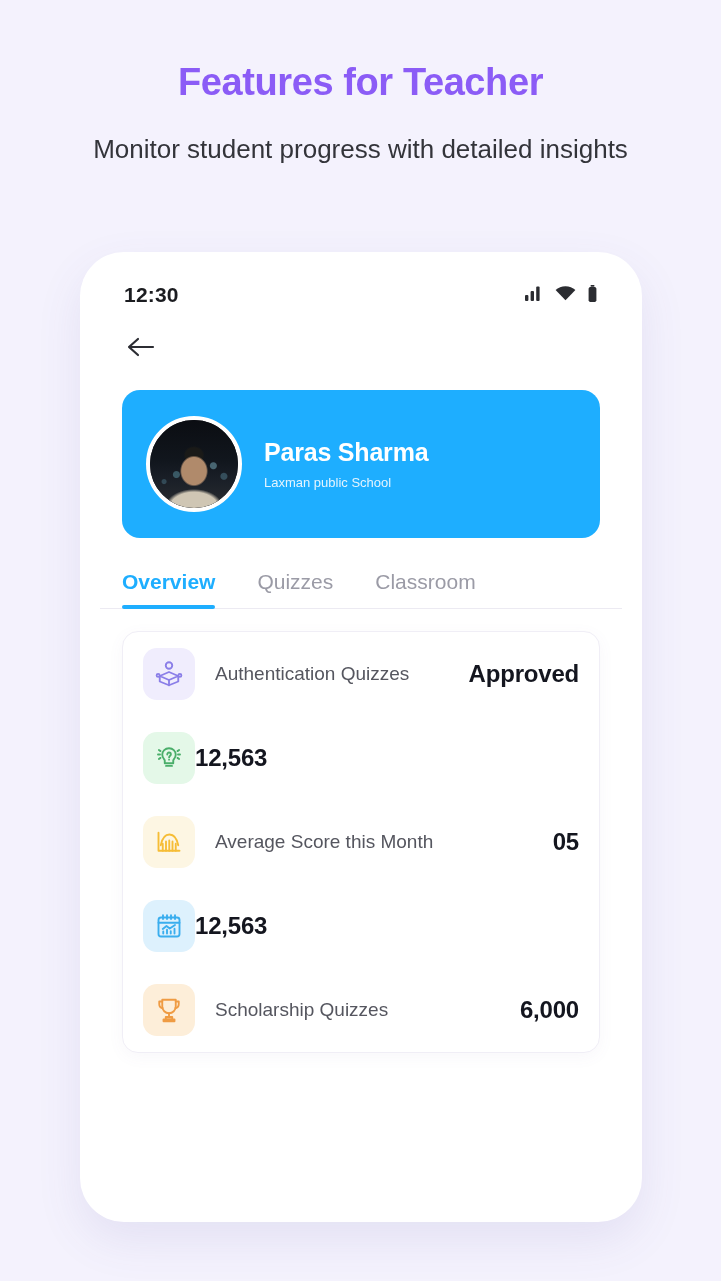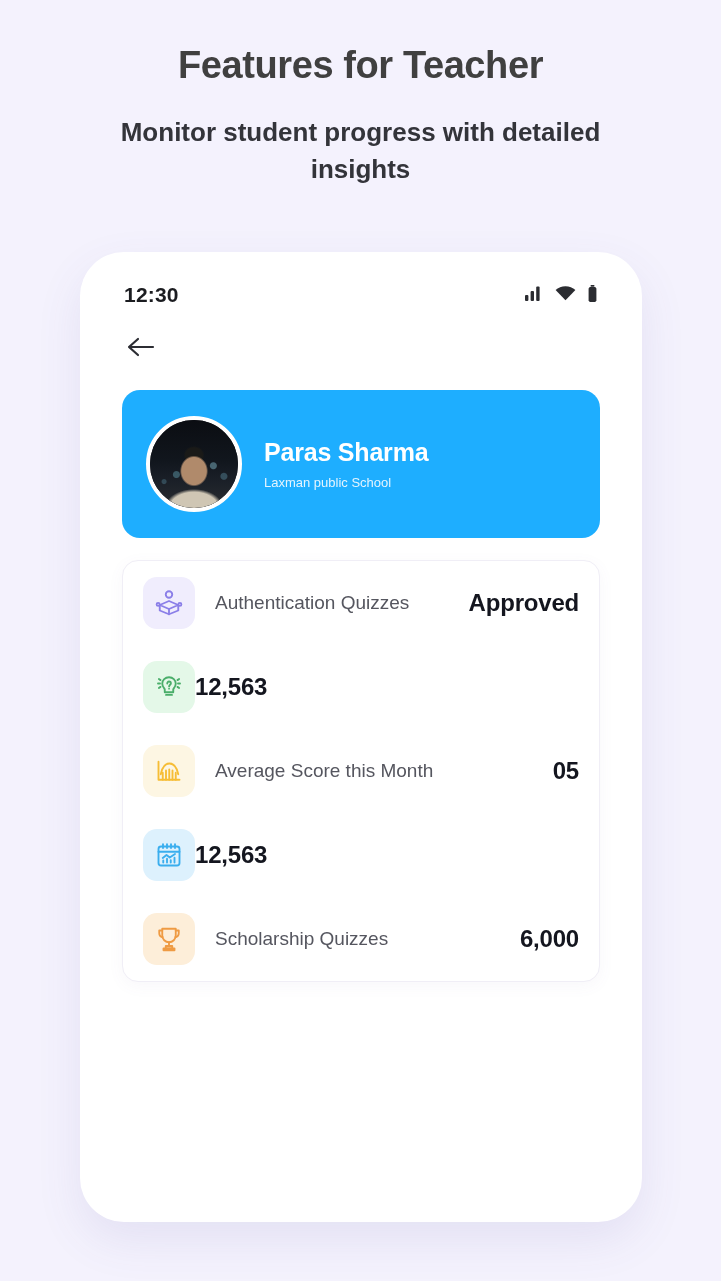--- a/index.html
+++ b/index.html
@@ -17,32 +17,32 @@
 
   
   .promo {
     width: 100%;
     padding-top: 44px;
     text-align: center;
   }
   .promo-title {
     font-size: 38px;
     font-weight: bold;
-    color: #404040;
+    color: #8b5cf6;
     letter-spacing: -0.4px;
     line-height: 1.15;
-    margin: 0;
+    margin: 17px;
   }
   .promo-sub {
     margin: 26px auto 0;
     width: 540px;
     font-size: 26px;
     color: #33343a;
     line-height: 1.42;
-    font-weight: 700;
+    font-weight: 400;
   }
 
   
   .phone-shell {
     position: absolute;
     left: 80px;
     top: 252px;
     width: 562px;
     height: 970px;
     background: #ffffff;
@@ -269,20 +269,25 @@
     <div class="profile-card">
       <div class="avatar-ring">
         <div class="avatar-photo"></div>
       </div>
       <div class="profile-text">
         <div class="profile-name">Paras Sharma</div>
         <div class="profile-school">Laxman public School</div>
       </div>
     </div>
 
+    <div class="tabs">
+      <div class="tab active">Overview</div>
+      <div class="tab">Quizzes</div>
+      <div class="tab">Classroom</div>
+    </div>
 
     <div class="stats-card">
 
       <div class="stat-row">
         <div class="stat-icon" style="background:#f0edfd">
           <svg width="30" height="30" viewBox="0 0 24 24" fill="none" stroke="#8b7fe8" stroke-width="1.5" stroke-linecap="round" stroke-linejoin="round">
             <circle cx="12" cy="5.2" r="2.6"></circle>
             <path d="M12 10.4 L4.6 13.6 L12 16.8 L19.4 13.6 Z"></path>
             <path d="M4.6 13.6 L4.6 18 L12 21 L19.4 18 L19.4 13.6"></path>
             <path d="M12 16.8 L12 21"></path>

